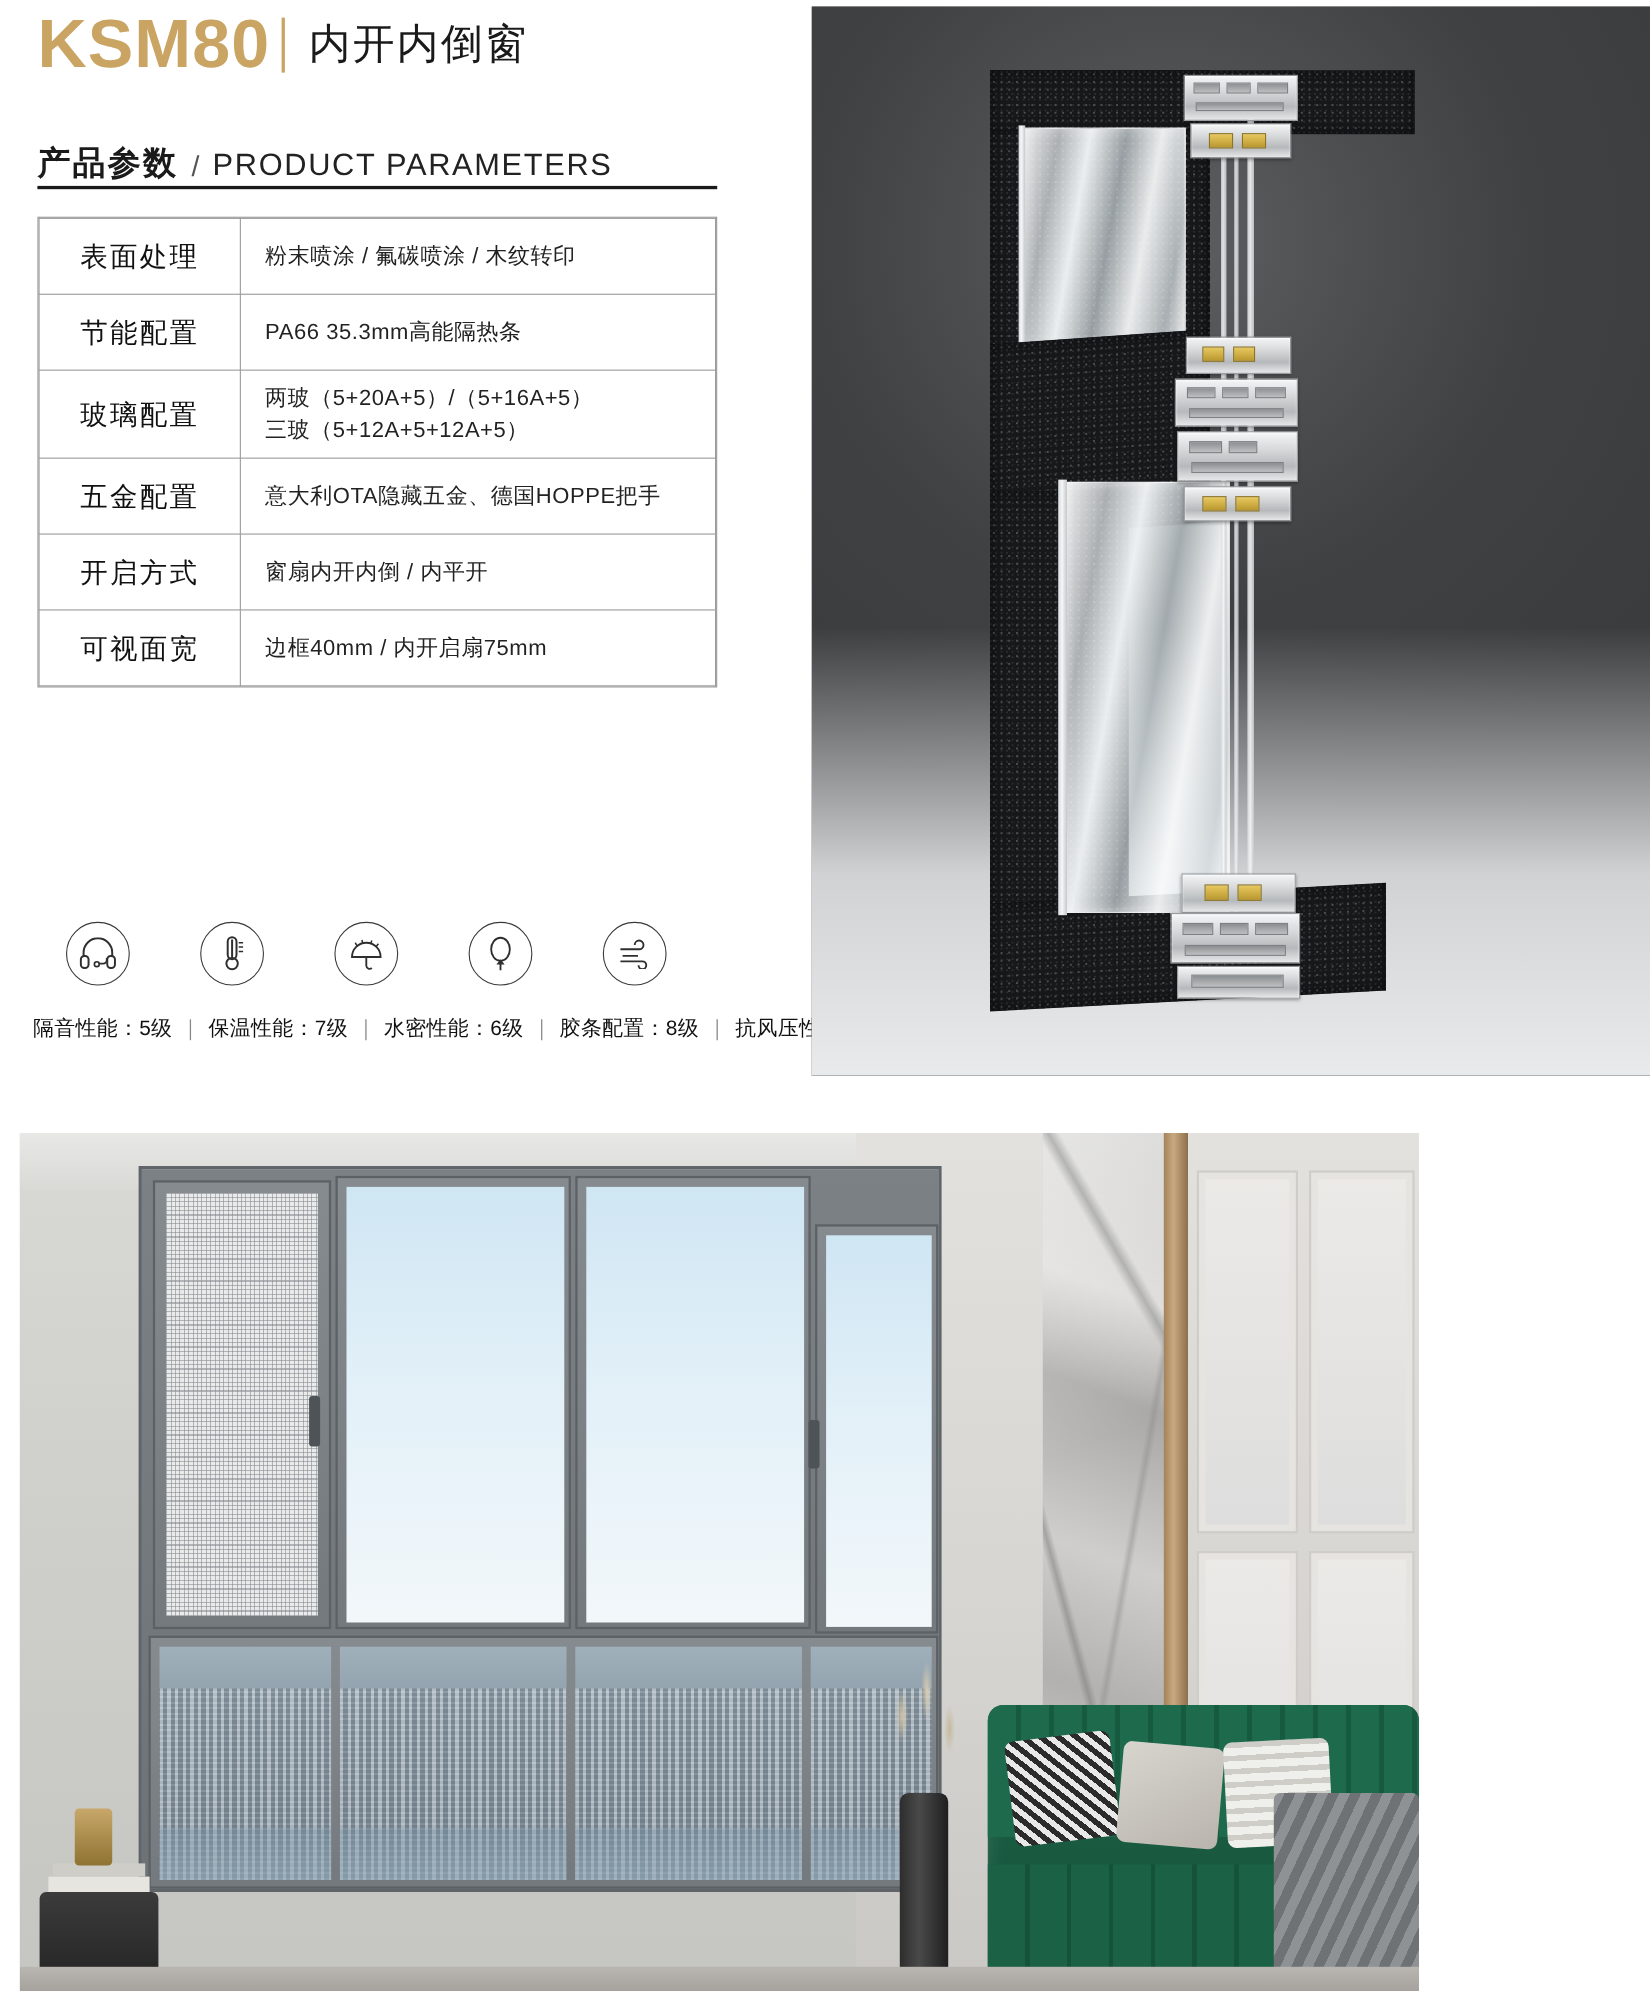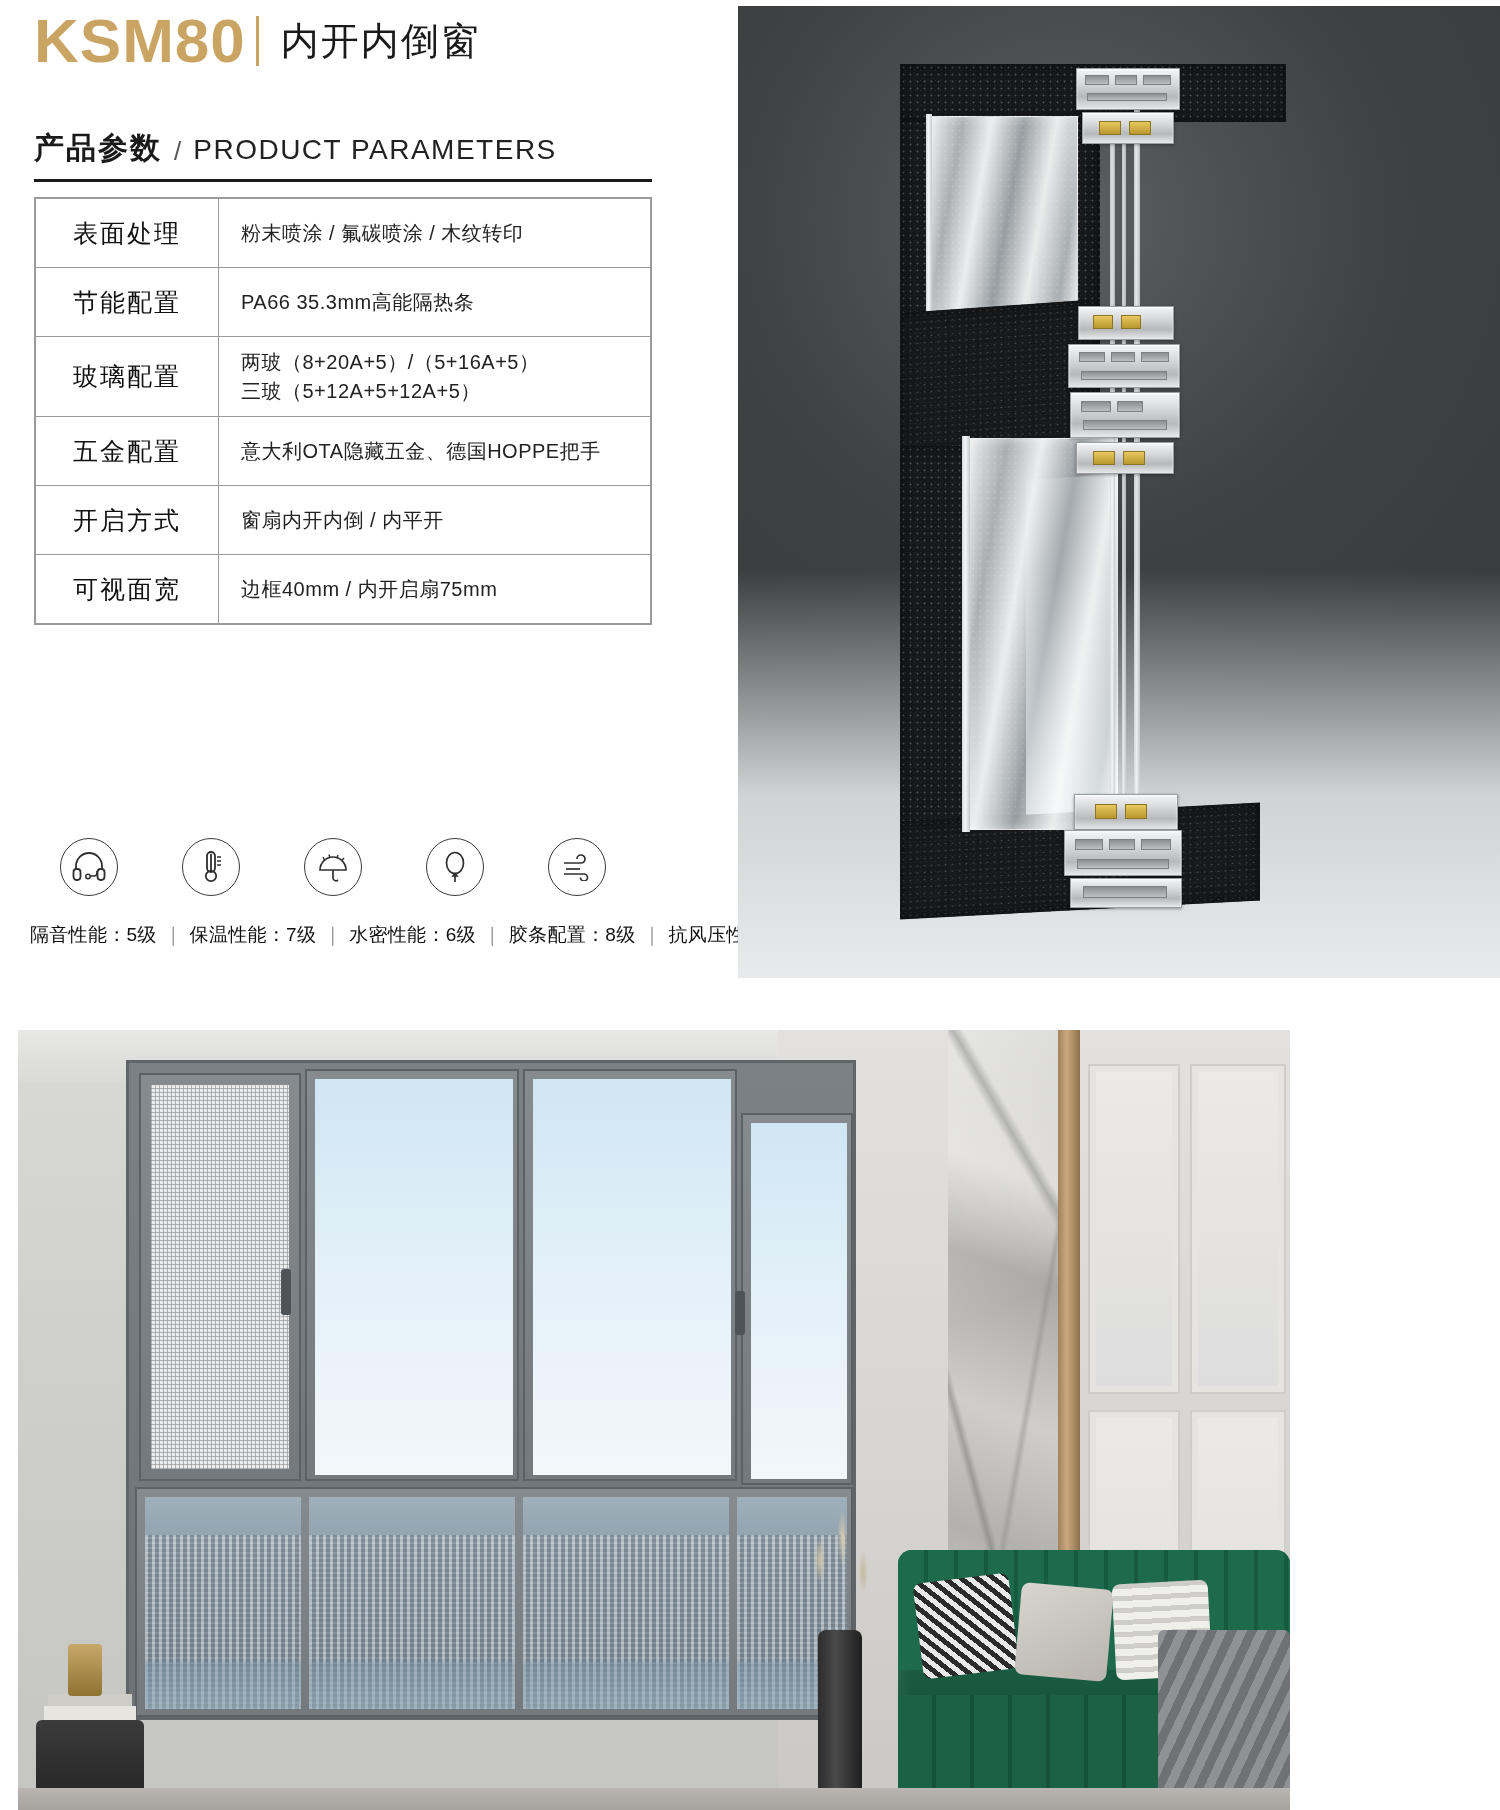--- a/index.html
+++ b/index.html
@@ -58,21 +58,20 @@
   }
 
   .section-head {
     position: absolute;
     left: 18px; top: 128px;
     width: 618px;
   }
   .section-head-inner {
     display: flex;
     align-items: flex-end;
-    padding-bottom: 10px;
   }
   .sh-cn {
     font-size: 30px;
     font-weight: bold;
     letter-spacing: 2px;
   }
   .sh-slash {
     font-size: 26px;
     color: #555;
     margin: 0 12px 2px 12px;
@@ -394,21 +393,21 @@
           <tr>
             <td class="k">表面处理</td>
             <td class="v">粉末喷涂 / 氟碳喷涂 / 木纹转印</td>
           </tr>
           <tr>
             <td class="k">节能配置</td>
             <td class="v">PA66  35.3mm高能隔热条</td>
           </tr>
           <tr class="tall">
             <td class="k">玻璃配置</td>
-            <td class="v" style="white-space: pre-line;">两玻（8+20A+5）/（5+16A+5）
+            <td class="v" style="white-space: pre-line;">两玻（5+20A+5）/（5+16A+5）
 三玻（5+12A+5+12A+5）</td>
           </tr>
           <tr>
             <td class="k">五金配置</td>
             <td class="v">意大利OTA隐藏五金、德国HOPPE把手</td>
           </tr>
           <tr>
             <td class="k">开启方式</td>
             <td class="v">窗扇内开内倒 / 内平开</td>
           </tr>

